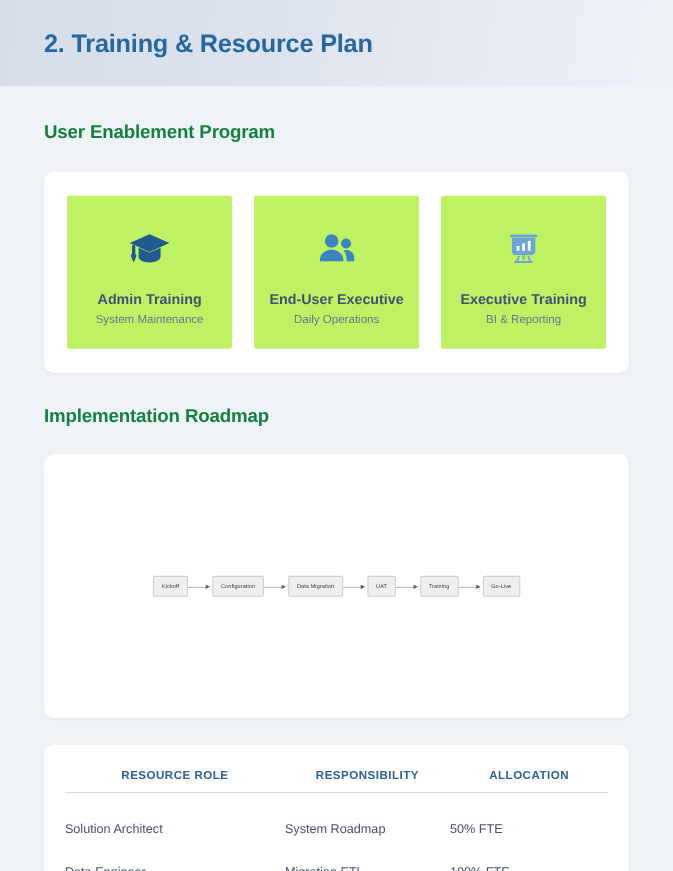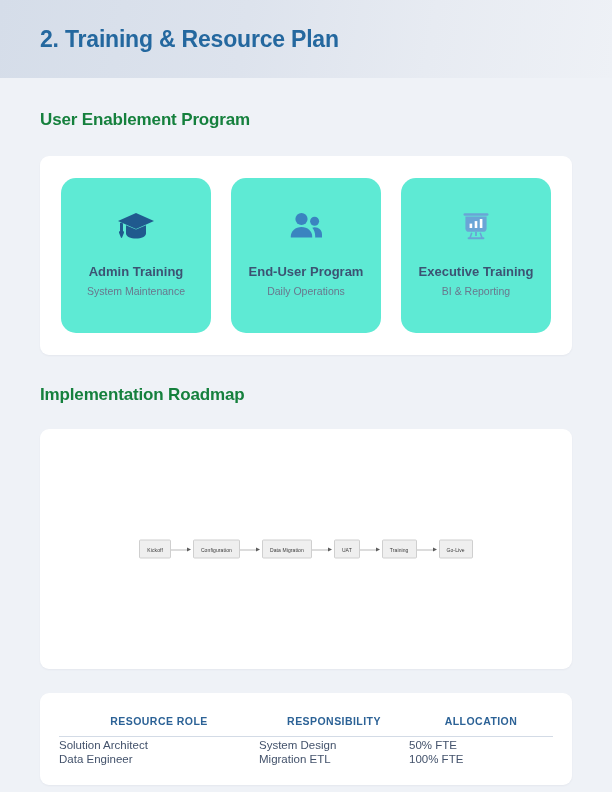--- a/index.html
+++ b/index.html
@@ -49,23 +49,23 @@
   
   #user-enablement-title { margin-top: 32px; }
   #enablement-card {
     margin-top: 26px;
     padding: 22px 21px;
     display: flex;
     gap: 20px;
   }
   .tile {
     flex: 1;
-    background: #5eead4;
-    border-radius: 15px;
-    padding: 26px 8px 36px 8px;
+    background: #bef264;
+    border-radius: 2px;
+    padding: 26px 8px 20px 8px;
     text-align: center;
   }
   .tile-icon {
     height: 44px;
     display: flex;
     align-items: center;
     justify-content: center;
     margin-bottom: 16px;
   }
   .tile-title {
@@ -145,21 +145,21 @@
     font-size: 10.5px;
     font-weight: bold;
     color: #2c6296;
     letter-spacing: 0.45px;
     padding: 0 0 9px 0;
     border-bottom: 1.2px solid #d3dbe6;
   }
   td {
     font-size: 11.5px;
     color: #43526b;
-    padding: 2px 0 0 0;
+    padding: 27px 0 0 0;
   }
   th:nth-child(1), td:nth-child(1) { width: 200px; }
   th:nth-child(2), td:nth-child(2) { width: 150px; }
 </style>
 </head>
 <body>
 
 <div class="header-band">
   <div class="page-title">2. Training &amp; Resource Plan</div>
 </div>
@@ -183,21 +183,21 @@
 
     <div class="tile">
       <div class="tile-icon">
         <svg width="40" height="32" viewBox="0 0 40 32" fill="#3a84c0">
           <circle cx="15.5" cy="9" r="6.1"></circle>
           <path d="M15.5 17 C21.6 17 26.2 21.1 26.2 26.6 L26.2 27.6 L4.8 27.6 L4.8 26.6 C4.8 21.1 9.4 17 15.5 17 Z"></path>
           <circle cx="28.6" cy="11.3" r="4.5"></circle>
           <path d="M28.6 17.3 C32.9 17.3 36 20.3 36 24.4 L36 27.6 L29.2 27.6 L29.2 26.1 C29.2 22.8 28.1 19.9 26.3 17.8 C27 17.5 27.8 17.3 28.6 17.3 Z"></path>
         </svg>
       </div>
-      <div class="tile-title">End-User Program</div>
+      <div class="tile-title">End-User Executive</div>
       <div class="tile-sub">Daily Operations</div>
     </div>
 
     <div class="tile">
       <div class="tile-icon">
         <svg width="40" height="32" viewBox="0 0 40 32" fill="#6aa5d6">
           <rect x="7.5" y="3.2" width="25" height="2.6" rx="1.3"></rect>
           <path d="M9.4 6.4 L30.6 6.4 L30.6 18.4 C30.6 20.3 29.1 21.8 27.2 21.8 L12.8 21.8 C10.9 21.8 9.4 20.3 9.4 18.4 Z"></path>
           <rect x="13.6" y="13.6" width="2.6" height="4.4" fill="#ffffff"></rect>
           <rect x="18.7" y="11.1" width="2.6" height="6.9" fill="#ffffff"></rect>
@@ -242,21 +242,21 @@
       <thead>
         <tr>
           <th>RESOURCE ROLE</th>
           <th>RESPONSIBILITY</th>
           <th>ALLOCATION</th>
         </tr>
       </thead>
       <tbody id="resources-tbody">
           <tr>
             <td>Solution Architect</td>
-            <td>System Design</td>
+            <td>System Roadmap</td>
             <td>50% FTE</td>
           </tr>
           <tr>
             <td>Data Engineer</td>
             <td>Migration ETL</td>
             <td>100% FTE</td>
           </tr>
         </tbody>
     </table>
   </div>

